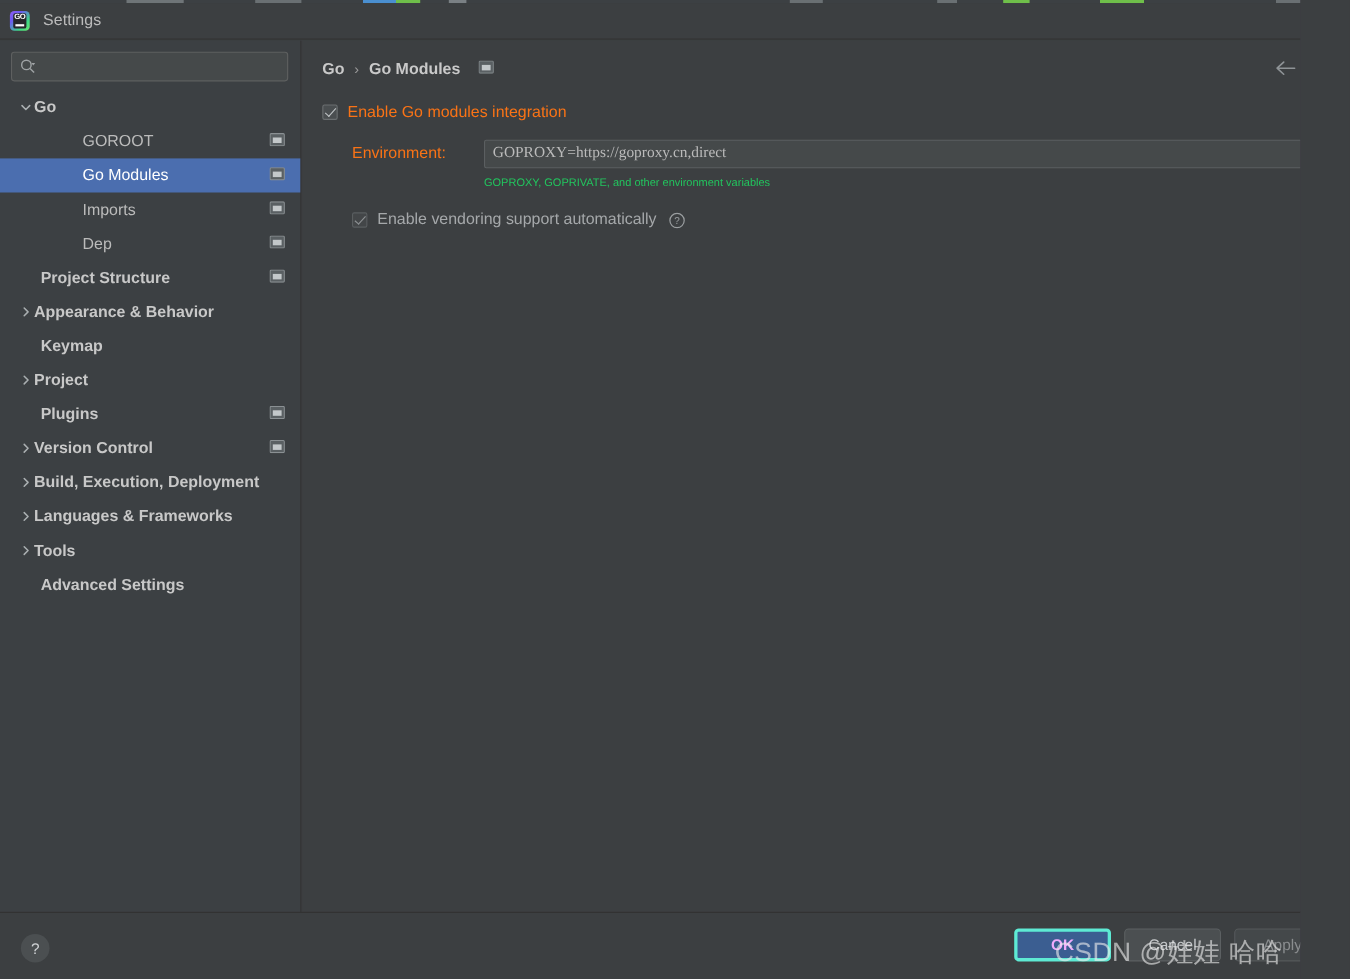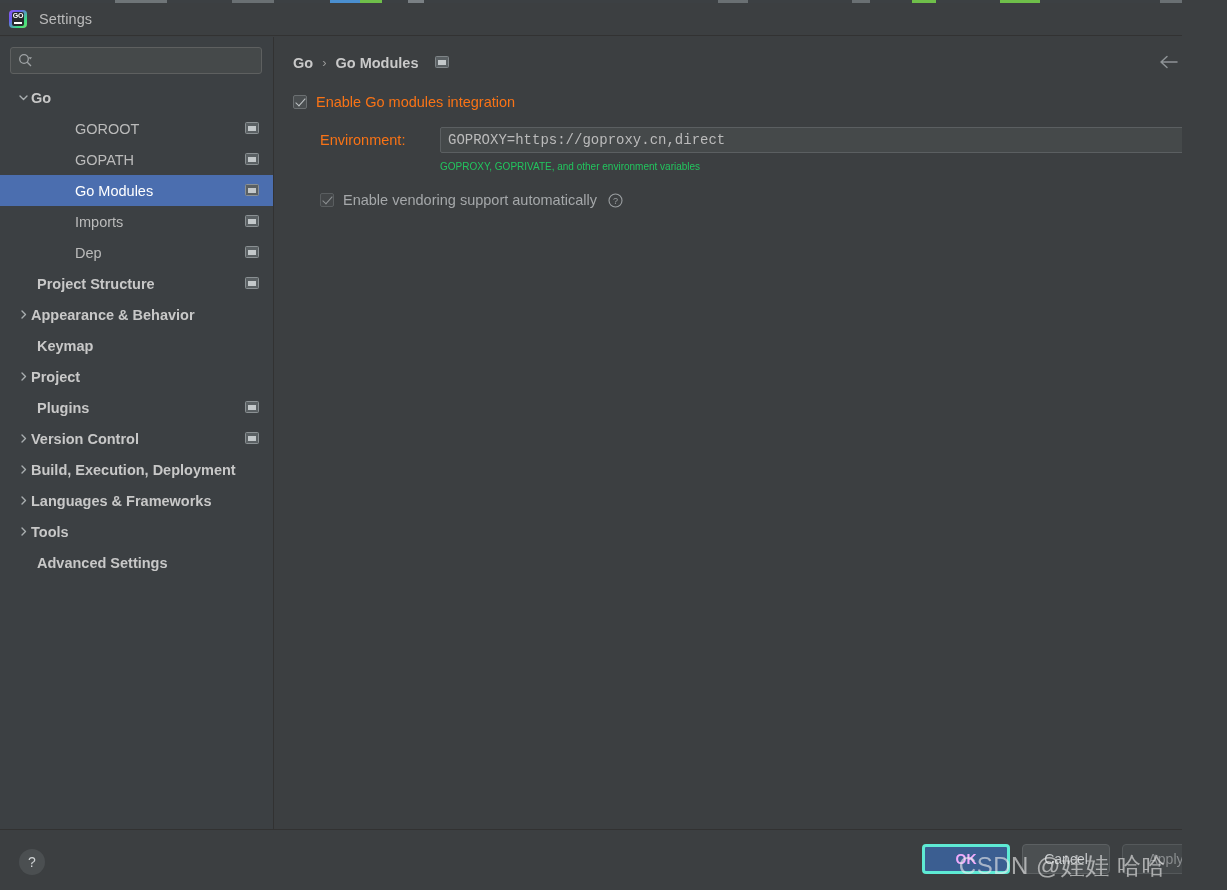--- a/index.html
+++ b/index.html
@@ -246,21 +246,21 @@
     padding-left: 7px;
     padding-right: 3px;
   }
   .env-input {
     flex: 1;
     background: transparent;
     border: none;
     outline: none;
     color: #bbbbbb;
     font-size: 14px;
-    font-family: Liberation Mono, monospace;
+    font-family: Liberation Serif, serif;
   }
   .env-browse {
     width: 22px; height: 22px;
     display: flex; align-items: center; justify-content: center;
     flex: none;
   }
   .hint-row {
     margin-top: 8px;
     padding-left: 147px;
     font-size: 10px;
@@ -398,27 +398,20 @@
             </span>
             <span class="t-label">Go</span>
           </div>
           <div class="tree-row lvl1">
             <span class="t-label">GOROOT</span>
             <span class="scope-icon"><svg width="14" height="12" viewBox="0 0 14 12">
                 <rect x="0.5" y="0.5" width="13" height="11" rx="1" fill="#5a6063" stroke="#8a9093"></rect>
                 <rect x="3" y="4" width="8" height="5" fill="#c3c8ca"></rect>
               </svg></span>
           </div>
-          <div class="tree-row lvl1">
-            <span class="t-label">GOPATH</span>
-            <span class="scope-icon"><svg width="14" height="12" viewBox="0 0 14 12">
-                <rect x="0.5" y="0.5" width="13" height="11" rx="1" fill="#5a6063" stroke="#8a9093"></rect>
-                <rect x="3" y="4" width="8" height="5" fill="#c3c8ca"></rect>
-              </svg></span>
-          </div>
           <div class="tree-row selected lvl1">
             <span class="t-label">Go Modules</span>
             <span class="scope-icon"><svg width="14" height="12" viewBox="0 0 14 12">
                 <rect x="0.5" y="0.5" width="13" height="11" rx="1" fill="#5a6063" stroke="#8a9093"></rect>
                 <rect x="3" y="4" width="8" height="5" fill="#c3c8ca"></rect>
               </svg></span>
           </div>
           <div class="tree-row lvl1">
             <span class="t-label">Imports</span>
             <span class="scope-icon"><svg width="14" height="12" viewBox="0 0 14 12">

